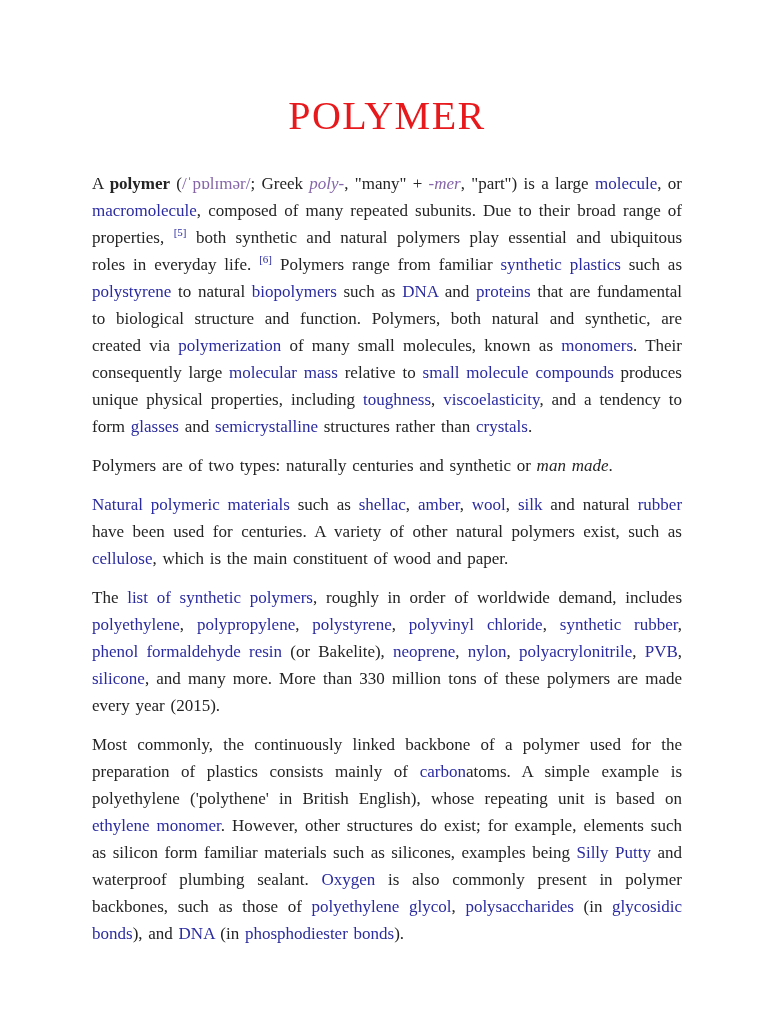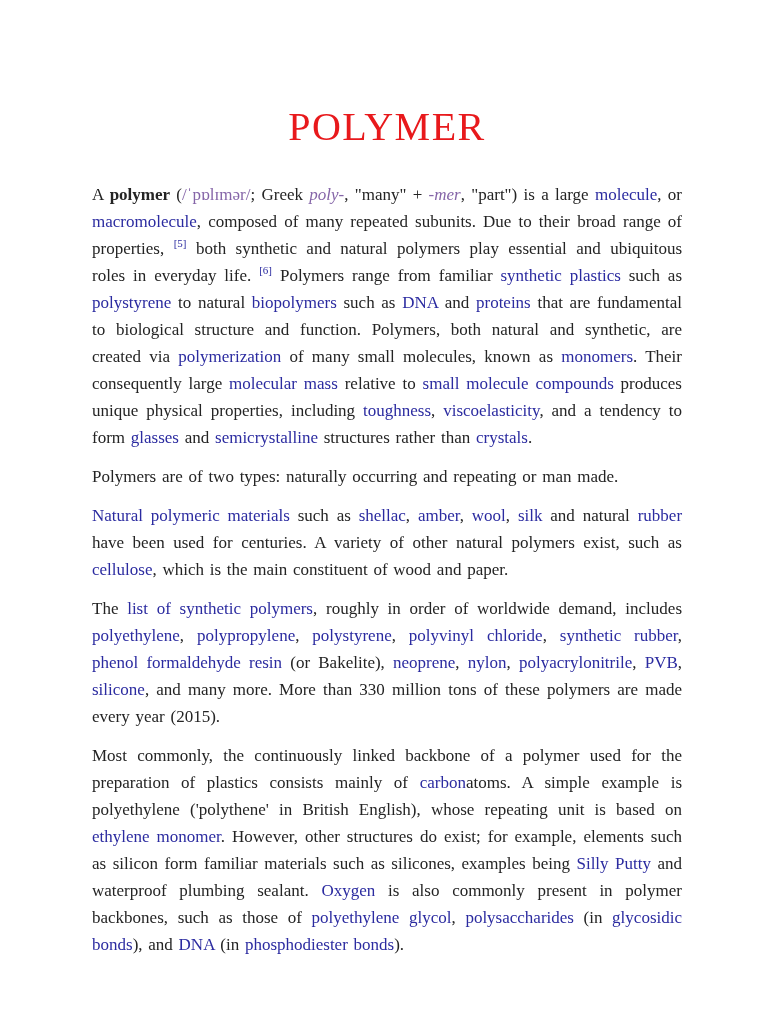--- a/index.html
+++ b/index.html
@@ -11,21 +11,21 @@
     position: relative;
     width: 768px;
     height: 1024px;
     background: #ffffff;
     overflow: hidden;
     font-family: "Liberation Serif", serif;
   }
   .content {
     position: absolute;
     left: 92px;
-    top: 16px;
+    top: 5px;
     width: 590px;
   }
   .doc-title {
     margin: 88px 0 0 0;
     text-align: center;
     font-size: 40px;
     line-height: 46px;
     font-weight: 400;
     letter-spacing: 1.5px;
     font-family: "Liberation Serif", serif;
@@ -36,38 +36,38 @@
     line-height: 27px;
     text-align: justify;
     color: #242424;
     word-spacing: 1.5px;
   }
   .para:first-of-type {
     margin-top: 31px;
   }
   .run-n  { color: #242424; }
   .run-b  { color: #242424; font-weight: bold; }
-  .run-i  { color: #242424; }
+  .run-i  { color: #242424; font-style: italic; }
   .run-l  { cursor: pointer; font-family: Liberation Serif, serif; }
   .run-v  { }
   .run-vi { font-style: italic; }
   .run-s  {
     font-size: 11px;
     vertical-align: super;
     line-height: 0;
     cursor: pointer;
   }
 </style>
 </head>
 <body>
 
 <div class="page">
   <div class="content">
     <h1 class="doc-title" style="color: rgb(232, 25, 28);">POLYMER</h1>
     <div>
         <p class="para"><span class="run-n">A </span><span class="run-b">polymer</span><span class="run-n"> (</span><span class="run-v" style="color: rgb(133, 101, 168);">/ˈpɒlɪmər/</span><span class="run-n">; Greek </span><span class="run-vi" style="color: rgb(133, 101, 168);">poly-</span><span class="run-n">, "many" + </span><span class="run-vi" style="color: rgb(133, 101, 168);">-mer</span><span class="run-n">, "part") is a large </span><span class="run-l" style="color: rgb(43, 43, 160);">molecule</span><span class="run-n">, or </span><span class="run-l" style="color: rgb(43, 43, 160);">macromolecule</span><span class="run-n">, composed of many repeated subunits. Due to their broad range of properties, </span><span class="run-s" style="color: rgb(43, 43, 160);">[5]</span><span class="run-n"> both synthetic and natural polymers play essential and ubiquitous roles in everyday life. </span><span class="run-s" style="color: rgb(43, 43, 160);">[6]</span><span class="run-n"> Polymers range from familiar </span><span class="run-l" style="color: rgb(43, 43, 160);">synthetic</span><span class="run-n"> </span><span class="run-l" style="color: rgb(43, 43, 160);">plastics</span><span class="run-n"> such as </span><span class="run-l" style="color: rgb(43, 43, 160);">polystyrene</span><span class="run-n"> to natural </span><span class="run-l" style="color: rgb(43, 43, 160);">biopolymers</span><span class="run-n"> such as </span><span class="run-l" style="color: rgb(43, 43, 160);">DNA</span><span class="run-n"> and </span><span class="run-l" style="color: rgb(43, 43, 160);">proteins</span><span class="run-n"> that are fundamental to biological structure and function. Polymers, both natural and synthetic, are created via </span><span class="run-l" style="color: rgb(43, 43, 160);">polymerization</span><span class="run-n"> of many small molecules, known as </span><span class="run-l" style="color: rgb(43, 43, 160);">monomers</span><span class="run-n">. Their consequently large </span><span class="run-l" style="color: rgb(43, 43, 160);">molecular mass</span><span class="run-n"> relative to </span><span class="run-l" style="color: rgb(43, 43, 160);">small molecule compounds</span><span class="run-n"> produces unique physical properties, including </span><span class="run-l" style="color: rgb(43, 43, 160);">toughness</span><span class="run-n">, </span><span class="run-l" style="color: rgb(43, 43, 160);">viscoelasticity</span><span class="run-n">, and a tendency to form </span><span class="run-l" style="color: rgb(43, 43, 160);">glasses</span><span class="run-n"> and </span><span class="run-l" style="color: rgb(43, 43, 160);">semicrystalline</span><span class="run-n"> structures rather than </span><span class="run-l" style="color: rgb(43, 43, 160);">crystals</span><span class="run-n">.</span></p>
-        <p class="para"><span class="run-n">Polymers are of two types: naturally occurring and repeating or </span><span class="run-i">man made</span><span class="run-n">.</span></p>
+        <p class="para"><span class="run-n">Polymers are of two types: naturally centuries and synthetic or </span><span class="run-i">man made</span><span class="run-n">.</span></p>
         <p class="para"><span class="run-l" style="color: rgb(43, 43, 160);">Natural polymeric materials</span><span class="run-n"> such as </span><span class="run-l" style="color: rgb(43, 43, 160);">shellac</span><span class="run-n">, </span><span class="run-l" style="color: rgb(43, 43, 160);">amber</span><span class="run-n">, </span><span class="run-l" style="color: rgb(43, 43, 160);">wool</span><span class="run-n">, </span><span class="run-l" style="color: rgb(43, 43, 160);">silk</span><span class="run-n"> and natural </span><span class="run-l" style="color: rgb(43, 43, 160);">rubber</span><span class="run-n"> have been used for centuries. A variety of other natural polymers exist, such as </span><span class="run-l" style="color: rgb(43, 43, 160);">cellulose</span><span class="run-n">, which is the main constituent of wood and paper.</span></p>
         <p class="para"><span class="run-n">The </span><span class="run-l" style="color: rgb(43, 43, 160);">list of synthetic polymers</span><span class="run-n">, roughly in order of worldwide demand, includes </span><span class="run-l" style="color: rgb(43, 43, 160);">polyethylene</span><span class="run-n">, </span><span class="run-l" style="color: rgb(43, 43, 160);">polypropylene</span><span class="run-n">, </span><span class="run-l" style="color: rgb(43, 43, 160);">polystyrene</span><span class="run-n">, </span><span class="run-l" style="color: rgb(43, 43, 160);">polyvinyl chloride</span><span class="run-n">, </span><span class="run-l" style="color: rgb(43, 43, 160);">synthetic rubber</span><span class="run-n">, </span><span class="run-l" style="color: rgb(43, 43, 160);">phenol formaldehyde resin</span><span class="run-n"> (or Bakelite), </span><span class="run-l" style="color: rgb(43, 43, 160);">neoprene</span><span class="run-n">, </span><span class="run-l" style="color: rgb(43, 43, 160);">nylon</span><span class="run-n">, </span><span class="run-l" style="color: rgb(43, 43, 160);">polyacrylonitrile</span><span class="run-n">, </span><span class="run-l" style="color: rgb(43, 43, 160);">PVB</span><span class="run-n">, </span><span class="run-l" style="color: rgb(43, 43, 160);">silicone</span><span class="run-n">, and many more. More than 330 million tons of these polymers are made every year (2015).</span></p>
         <p class="para"><span class="run-n">Most commonly, the continuously linked backbone of a polymer used for the preparation of plastics consists mainly of </span><span class="run-l" style="color: rgb(43, 43, 160);">carbon</span><span class="run-n">atoms. A simple example is polyethylene ('polythene' in British English), whose repeating unit is based on </span><span class="run-l" style="color: rgb(43, 43, 160);">ethylene monomer</span><span class="run-n">. However, other structures do exist; for example, elements such as silicon form familiar materials such as silicones, examples being </span><span class="run-l" style="color: rgb(43, 43, 160);">Silly Putty</span><span class="run-n"> and waterproof plumbing sealant. </span><span class="run-l" style="color: rgb(43, 43, 160);">Oxygen</span><span class="run-n"> is also commonly present in polymer backbones, such as those of </span><span class="run-l" style="color: rgb(43, 43, 160);">polyethylene glycol</span><span class="run-n">, </span><span class="run-l" style="color: rgb(43, 43, 160);">polysaccharides</span><span class="run-n"> (in </span><span class="run-l" style="color: rgb(43, 43, 160);">glycosidic bonds</span><span class="run-n">), and </span><span class="run-l" style="color: rgb(43, 43, 160);">DNA</span><span class="run-n"> (in </span><span class="run-l" style="color: rgb(43, 43, 160);">phosphodiester bonds</span><span class="run-n">).</span></p>
       </div>
   </div>
 </div>
 
 </body></html>

